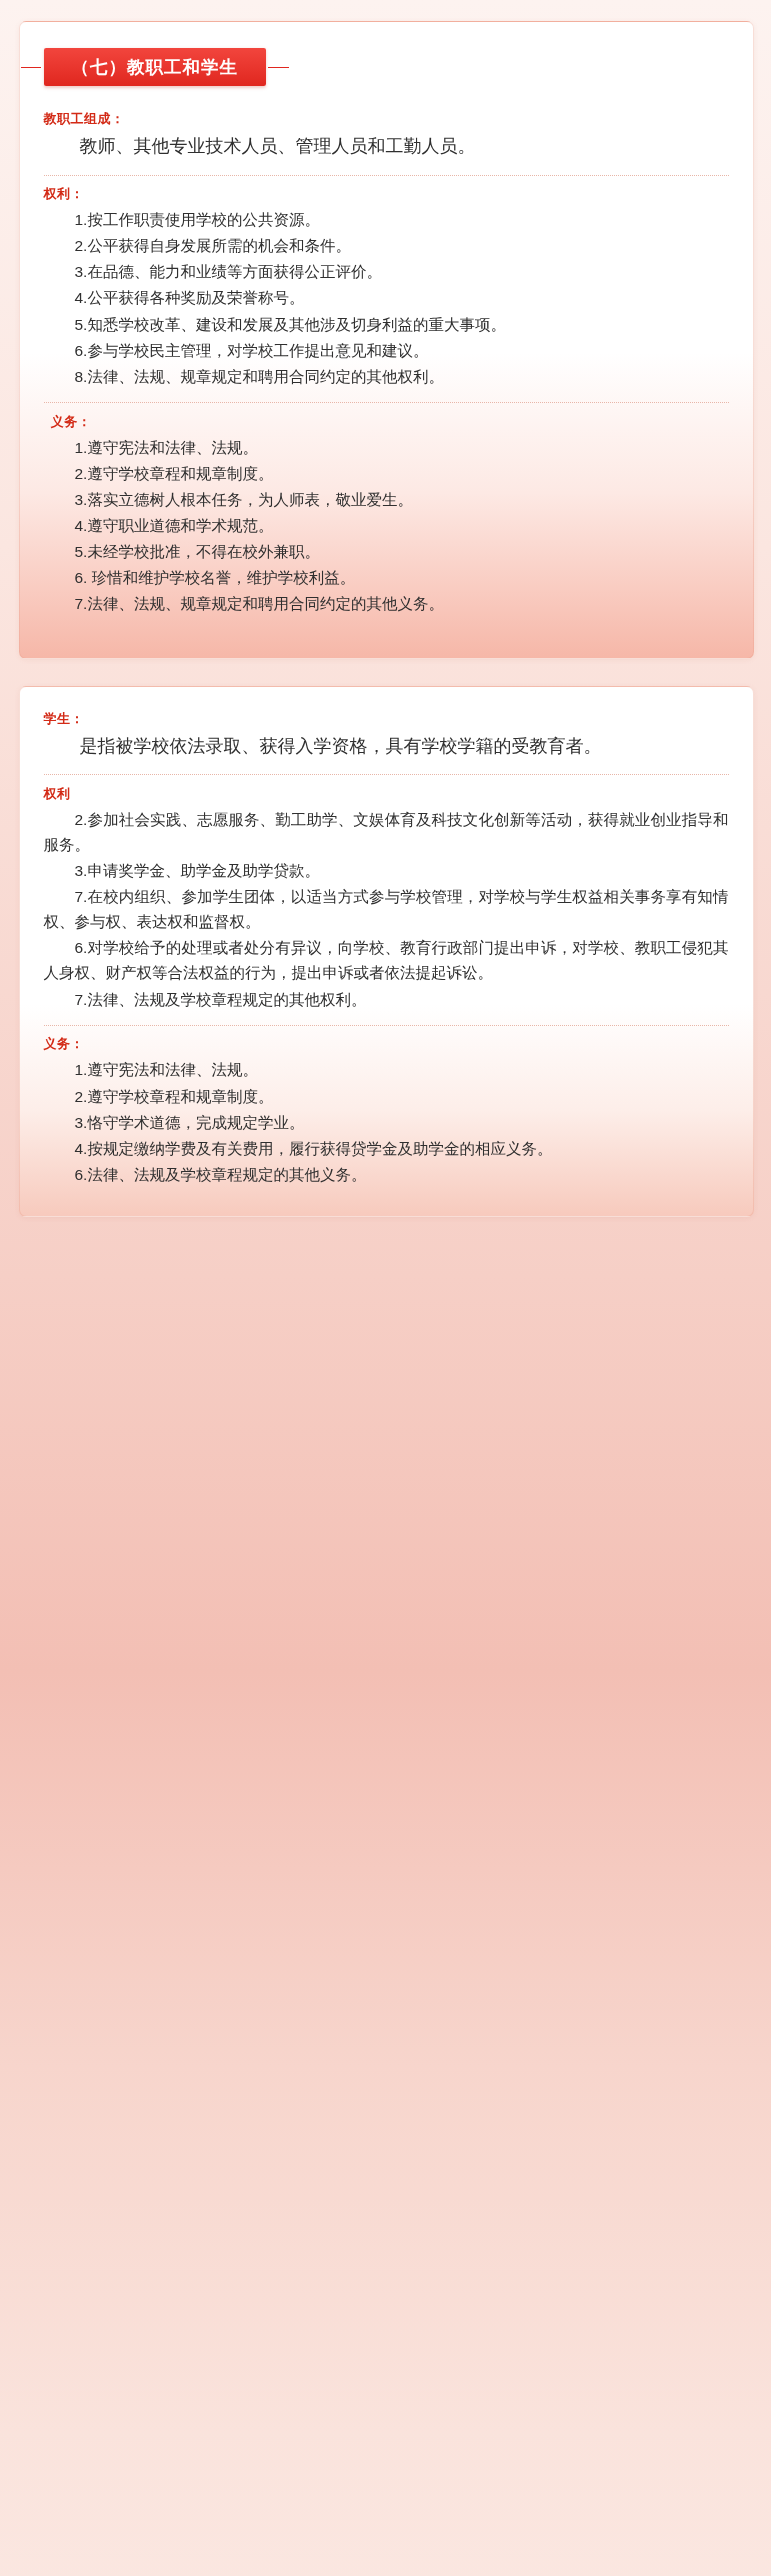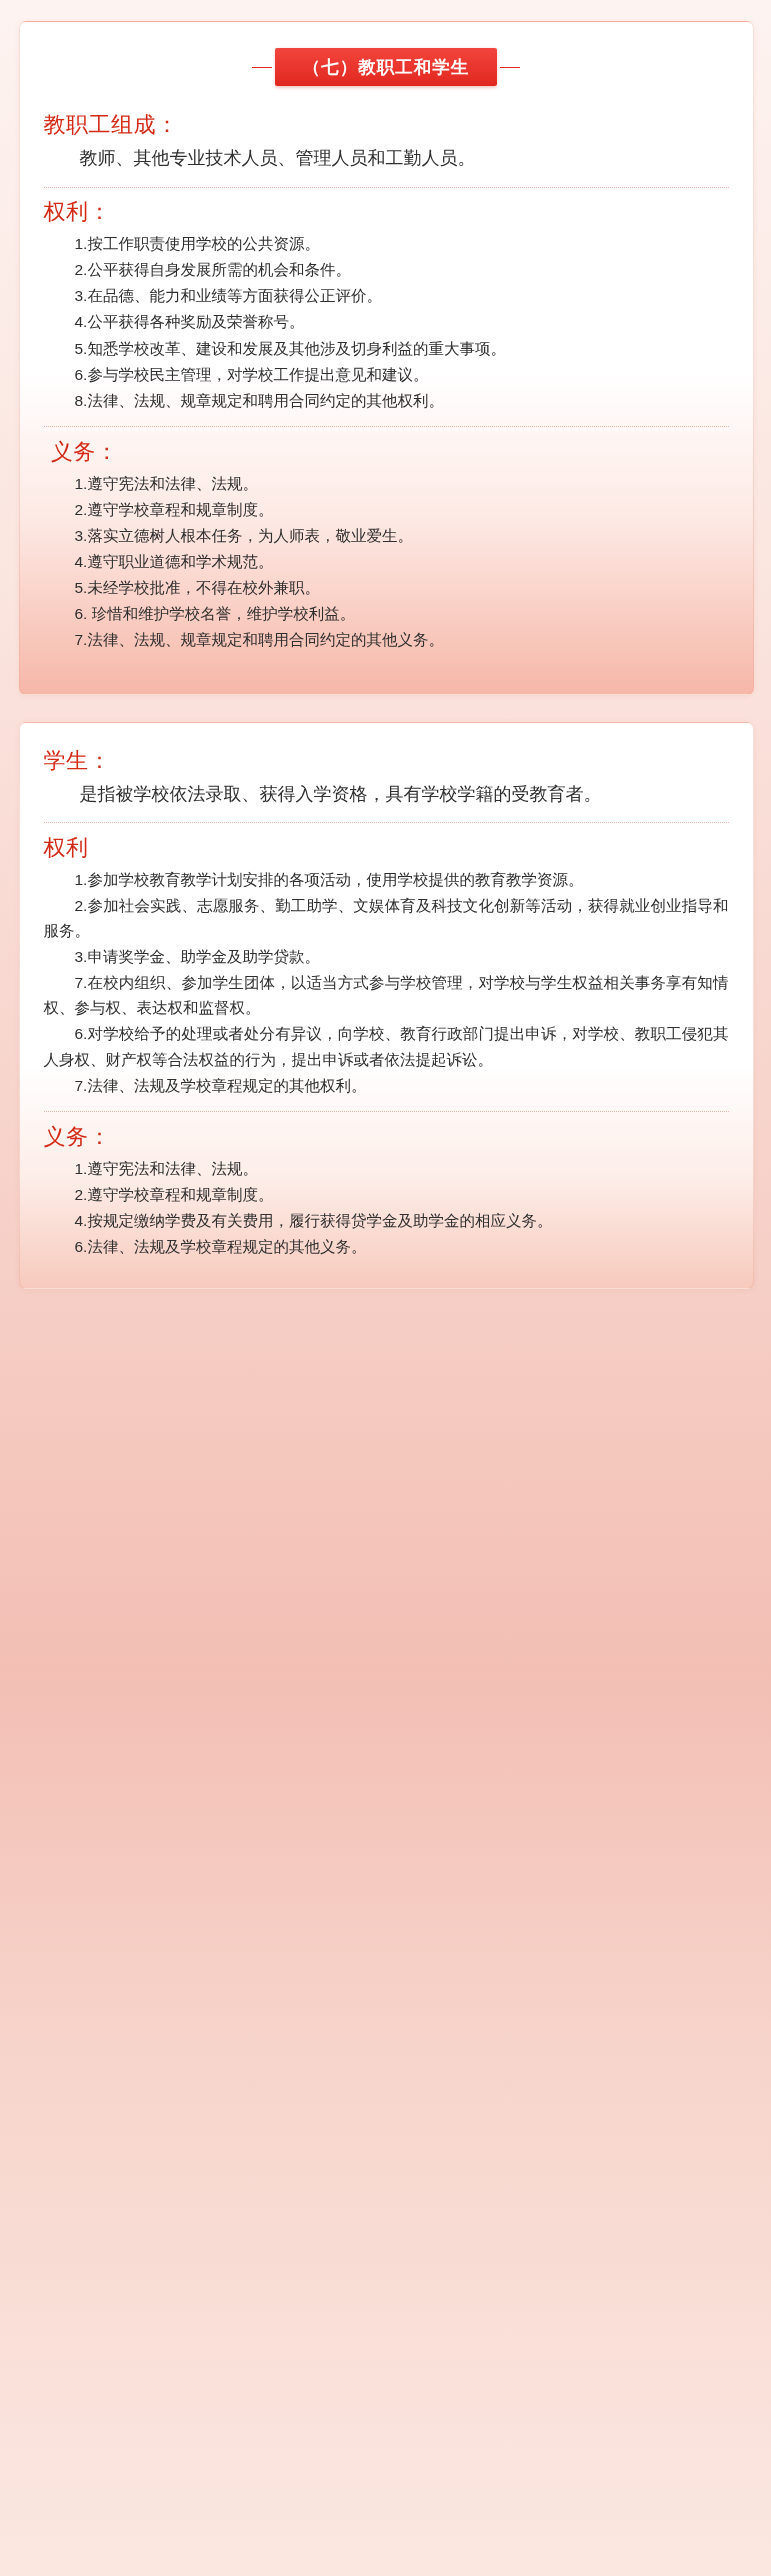--- a/index.html
+++ b/index.html
@@ -38,21 +38,21 @@
   }
   .card-2 {
     background: linear-gradient(180deg, #ffffff 0%, #ffffff 60%, #fdeee9 80%, #f7cabd 100%);
     border: 0.5px solid rgba(235,160,140,0.35);
     box-shadow: 0 1px 5.2px rgba(200,120,100,0.10);
     padding-bottom: 15.5px;
   }
   
   .title-wrap {
     display: flex;
-    justify-content: center;
+    justify-content: flex-start;
     align-items: center;
     margin-bottom: 24px;
     margin-top: 3.1px;
   }
   .title-banner {
     position: relative;
     display: inline-block;
     padding: 7.2px 28px;
     background: linear-gradient(180deg, #f2453d 0%, #e0271f 100%);
     color: #ffffff;
@@ -70,22 +70,22 @@
     top: 50%;
     width: 20.6px;
     height: 1.5px;
     background: #e0271f;
   }
   .title-banner::before { left: -23px; }
   .title-banner::after { right: -23px; }
 
   .section-head {
     color: #d32a16;
-    font-size: 22px;
-    font-weight: normal;
+    font-size: 13px;
+    font-weight: bold;
     margin: 0 0 4.1px 0;
     letter-spacing: 0.5px;
   }
   .section-head.indent {
     margin-left: 7.2px;
   }
   .dotted {
     border: 0;
     border-top: 1px dotted #e8b6a8;
     margin: 7.2px 0 9.3px 0;
@@ -161,34 +161,34 @@
 
       <div class="block">
         <div class="section-head">学生：</div>
         <div class="body-text ind">是指被学校依法录取、获得入学资格，具有学校学籍的受教育者。</div>
       </div>
 
       <hr class="dotted">
 
       <div class="block">
         <div class="section-head">权利</div>
-        <div class="item">1.参加学校教育教学计划安排的各项活动，使用学校提供的教育教学资源。</div>
         <div class="item">2.参加社会实践、志愿服务、勤工助学、文娱体育及科技文化创新等活动，获得就业创业指导和服务。</div>
         <div class="item">3.申请奖学金、助学金及助学贷款。</div>
         <div class="item">7.在校内组织、参加学生团体，以适当方式参与学校管理，对学校与学生权益相关事务享有知情权、参与权、表达权和监督权。</div>
         <div class="item">6.对学校给予的处理或者处分有异议，向学校、教育行政部门提出申诉，对学校、教职工侵犯其人身权、财产权等合法权益的行为，提出申诉或者依法提起诉讼。</div>
         <div class="item">7.法律、法规及学校章程规定的其他权利。</div>
       </div>
 
       <hr class="dotted">
 
       <div class="block">
         <div class="section-head">义务：</div>
         <div class="item">1.遵守宪法和法律、法规。</div>
         <div class="item">2.遵守学校章程和规章制度。</div>
+        <div class="item">3.恪守学术道德，完成规定学业。</div>
         <div class="item">4.按规定缴纳学费及有关费用，履行获得贷学金及助学金的相应义务。</div>
         <div class="item">6.法律、法规及学校章程规定的其他义务。</div>
       </div>
 
     </div>
 
   </div>
 </div>
 
 

